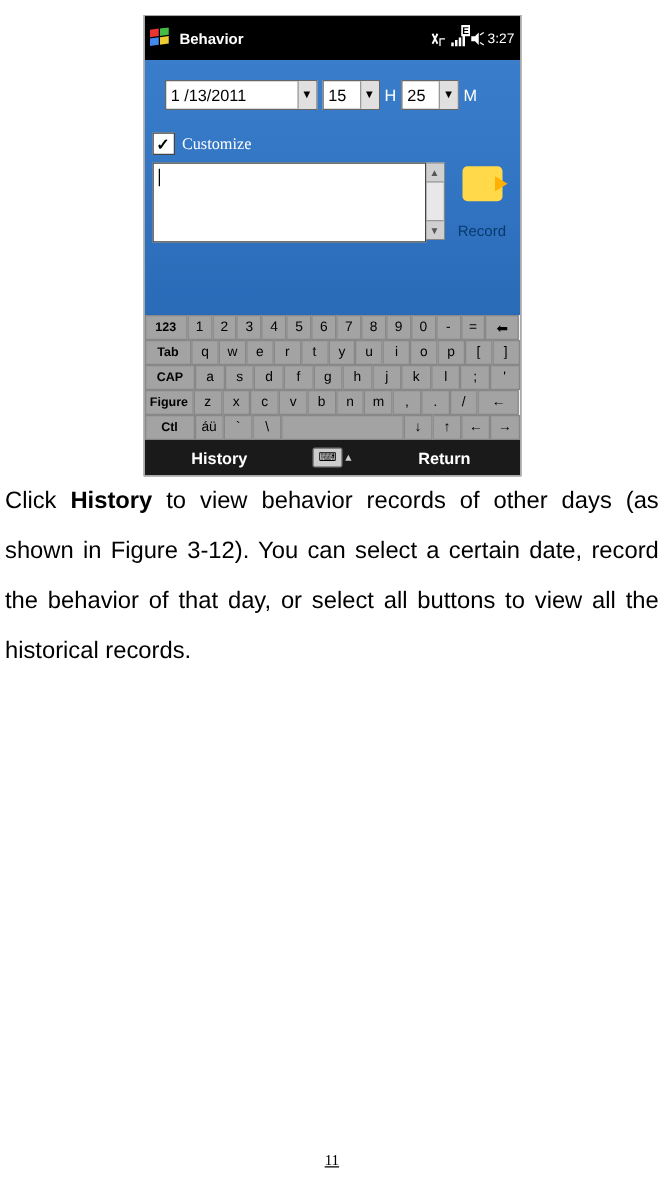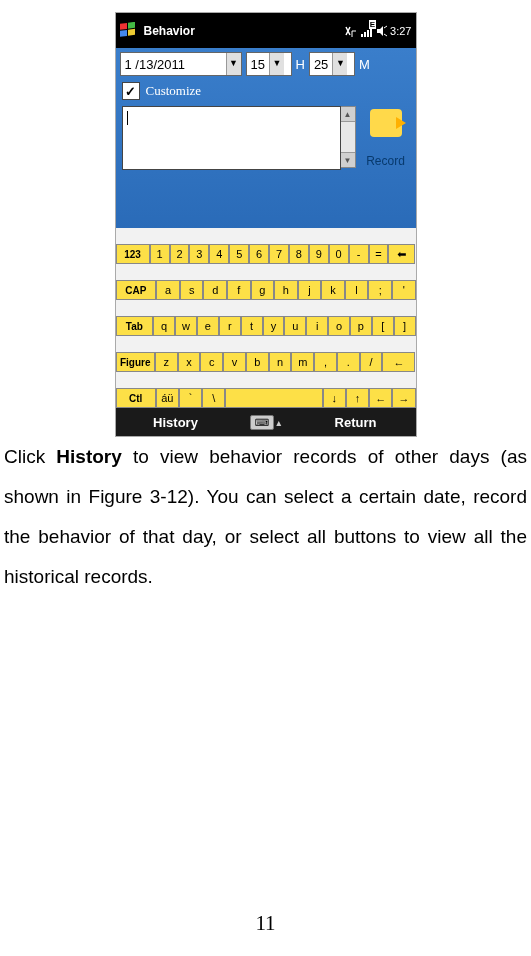--- a/index.html
+++ b/index.html
@@ -55,39 +55,40 @@
   }
   .app-body {
     background: linear-gradient(#3a7ecb, #2a6bb8);
     color: #fff;
     font-family: Tahoma, sans-serif;
     font-size: 13px;
   }
   .date-row {
     display: flex;
     align-items: center;
-    padding: 4px;
+    padding: 16px;
     gap: 4px;
   }
   .date-select {
     background: #fff;
     color: #000;
     border: 1px solid #666;
     height: 22px;
     display: flex;
     align-items: center;
     padding: 0 4px;
     font-size: 13px;
   }
   .date-select.date {
     width: 112px;
     justify-content: space-between;
   }
   .date-select.num {
     width: 36px;
+    justify-content: space-between;
   }
   .dropdown-arrow {
     display: inline-block;
     width: 14px;
     text-align: center;
     background: #e0e0e0;
     color: #000;
     font-size: 9px;
     border-left: 1px solid #999;
     margin-left: 4px;
@@ -204,30 +205,29 @@
   }
   .keyboard {
     background: #f2f2f2;
     font-family: Tahoma, sans-serif;
   }
   .kb-row {
     display: flex;
   }
   .kb-key {
     border: 1px solid #888;
-    background: #fde047;
+    background: #a3a3a3;
     height: 18px;
     font-size: 11px;
     display: flex;
     align-items: center;
     justify-content: center;
     color: #000;
     flex: 1;
     min-width: 0;
-    margin-top: 16px;
   }
   .kb-key.mod {
     font-size: 10px;
     flex: 1.8;
     font-weight: bold;
   }
   .kb-key.wide {
     flex: 1.5;
   }
   .kb-key.back {
@@ -278,22 +278,23 @@
   }
   .body-text .bold {
     font-weight: bold;
   }
   .page-number {
     position: absolute;
     bottom: 20px;
     left: 0;
     right: 0;
     text-align: center;
-    font-size: 21px;
+    font-size: 12px;
     font-family: "Times New Roman", serif;
+    text-decoration: underline;
   }
 </style>
 </head>
 <body>
 
 <div class="page">
   <div class="screenshot-wrap">
 
     <div class="status-bar">
       <span class="win-icon">
@@ -386,49 +387,49 @@
         <div class="kb-key">6</div>
         <div class="kb-key">7</div>
         <div class="kb-key">8</div>
         <div class="kb-key">9</div>
         <div class="kb-key">0</div>
         <div class="kb-key">-</div>
         <div class="kb-key">=</div>
         <div class="kb-key back">⬅</div>
       </div>
       <div class="kb-row">
-        <div class="kb-key mod">CAP</div>
-        <div class="kb-key">a</div>
-        <div class="kb-key">s</div>
-        <div class="kb-key">d</div>
-        <div class="kb-key">f</div>
-        <div class="kb-key">g</div>
-        <div class="kb-key">h</div>
-        <div class="kb-key">j</div>
-        <div class="kb-key">k</div>
-        <div class="kb-key">l</div>
-        <div class="kb-key">;</div>
-        <div class="kb-key">'</div>
-      </div>
-      <div class="kb-row">
         <div class="kb-key mod">Tab</div>
         <div class="kb-key">q</div>
         <div class="kb-key">w</div>
         <div class="kb-key">e</div>
         <div class="kb-key">r</div>
         <div class="kb-key">t</div>
         <div class="kb-key">y</div>
         <div class="kb-key">u</div>
         <div class="kb-key">i</div>
         <div class="kb-key">o</div>
         <div class="kb-key">p</div>
         <div class="kb-key">[</div>
         <div class="kb-key">]</div>
       </div>
       <div class="kb-row">
+        <div class="kb-key mod">CAP</div>
+        <div class="kb-key">a</div>
+        <div class="kb-key">s</div>
+        <div class="kb-key">d</div>
+        <div class="kb-key">f</div>
+        <div class="kb-key">g</div>
+        <div class="kb-key">h</div>
+        <div class="kb-key">j</div>
+        <div class="kb-key">k</div>
+        <div class="kb-key">l</div>
+        <div class="kb-key">;</div>
+        <div class="kb-key">'</div>
+      </div>
+      <div class="kb-row">
         <div class="kb-key mod">Figure</div>
         <div class="kb-key">z</div>
         <div class="kb-key">x</div>
         <div class="kb-key">c</div>
         <div class="kb-key">v</div>
         <div class="kb-key">b</div>
         <div class="kb-key">n</div>
         <div class="kb-key">m</div>
         <div class="kb-key">,</div>
         <div class="kb-key">.</div>

